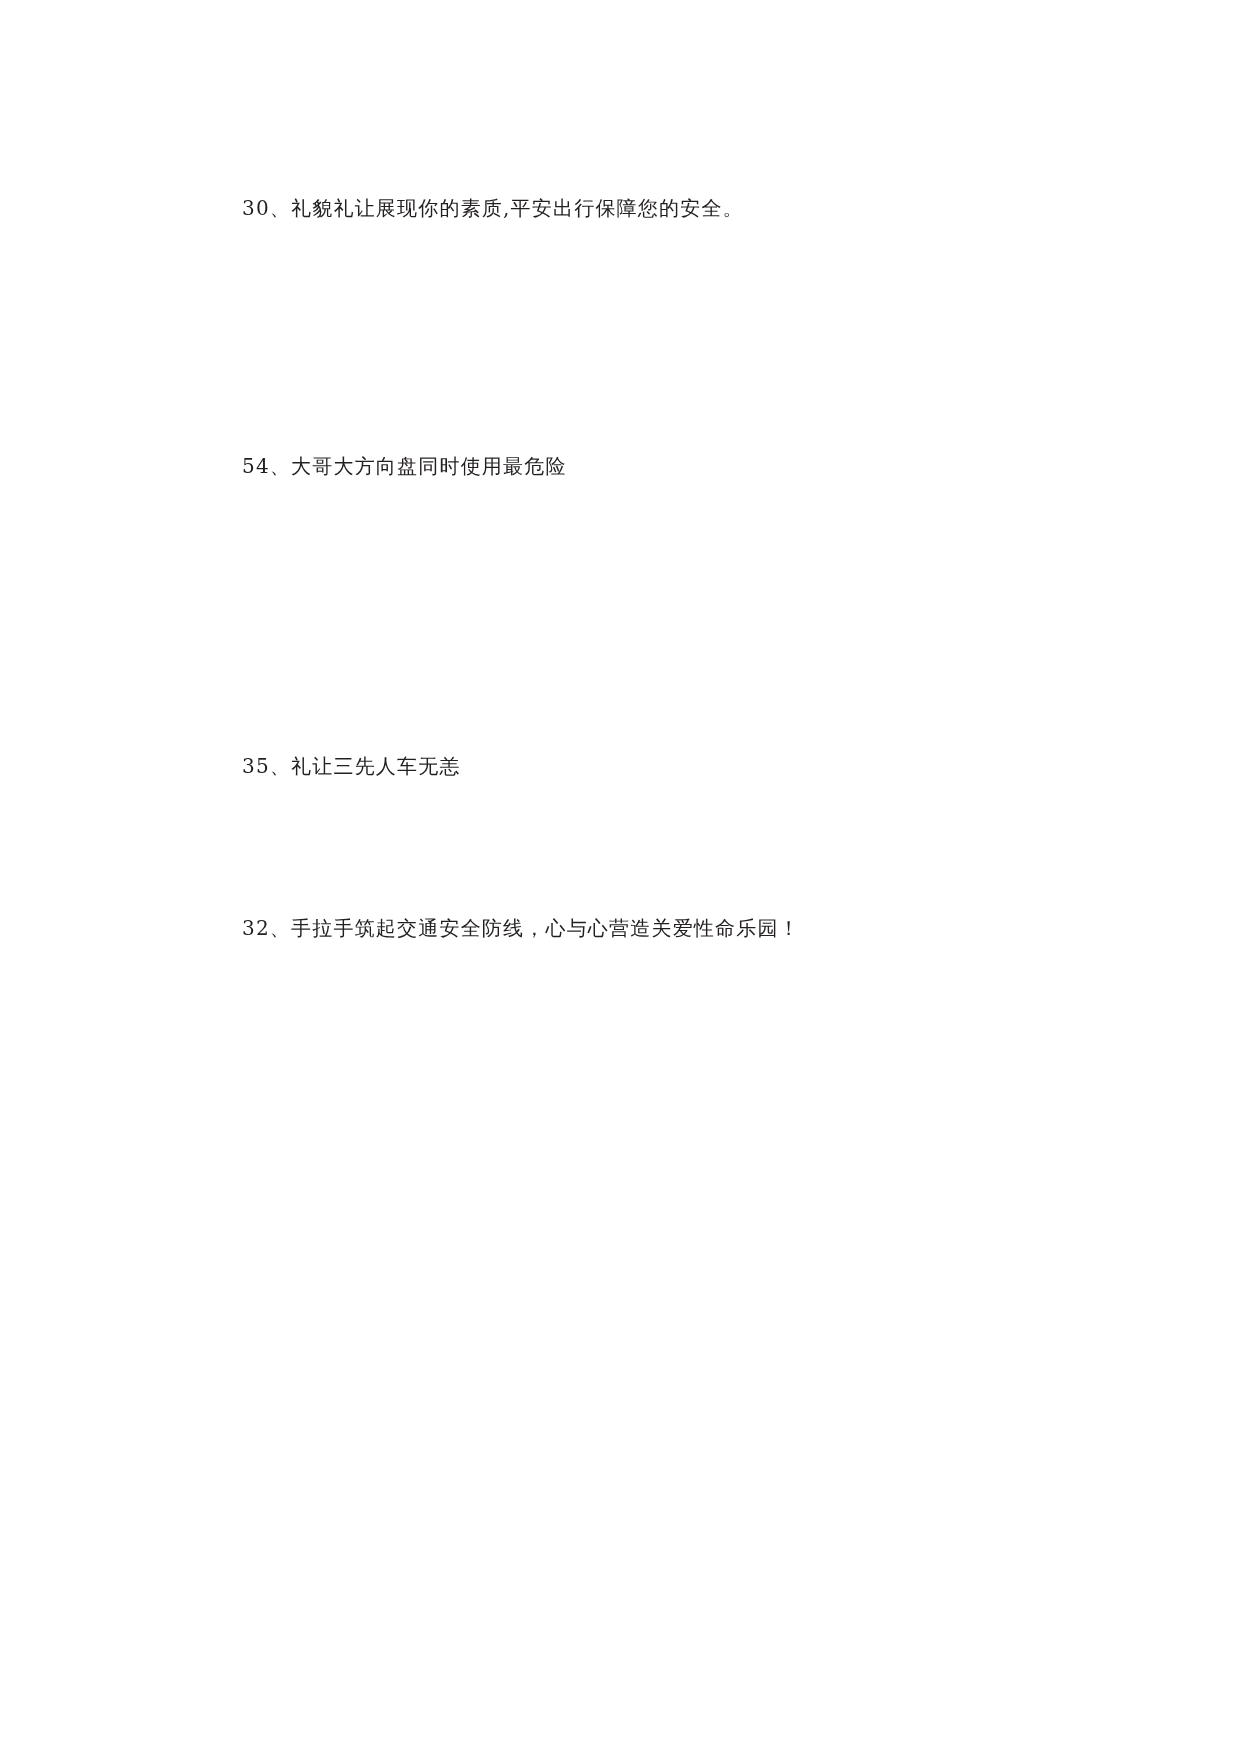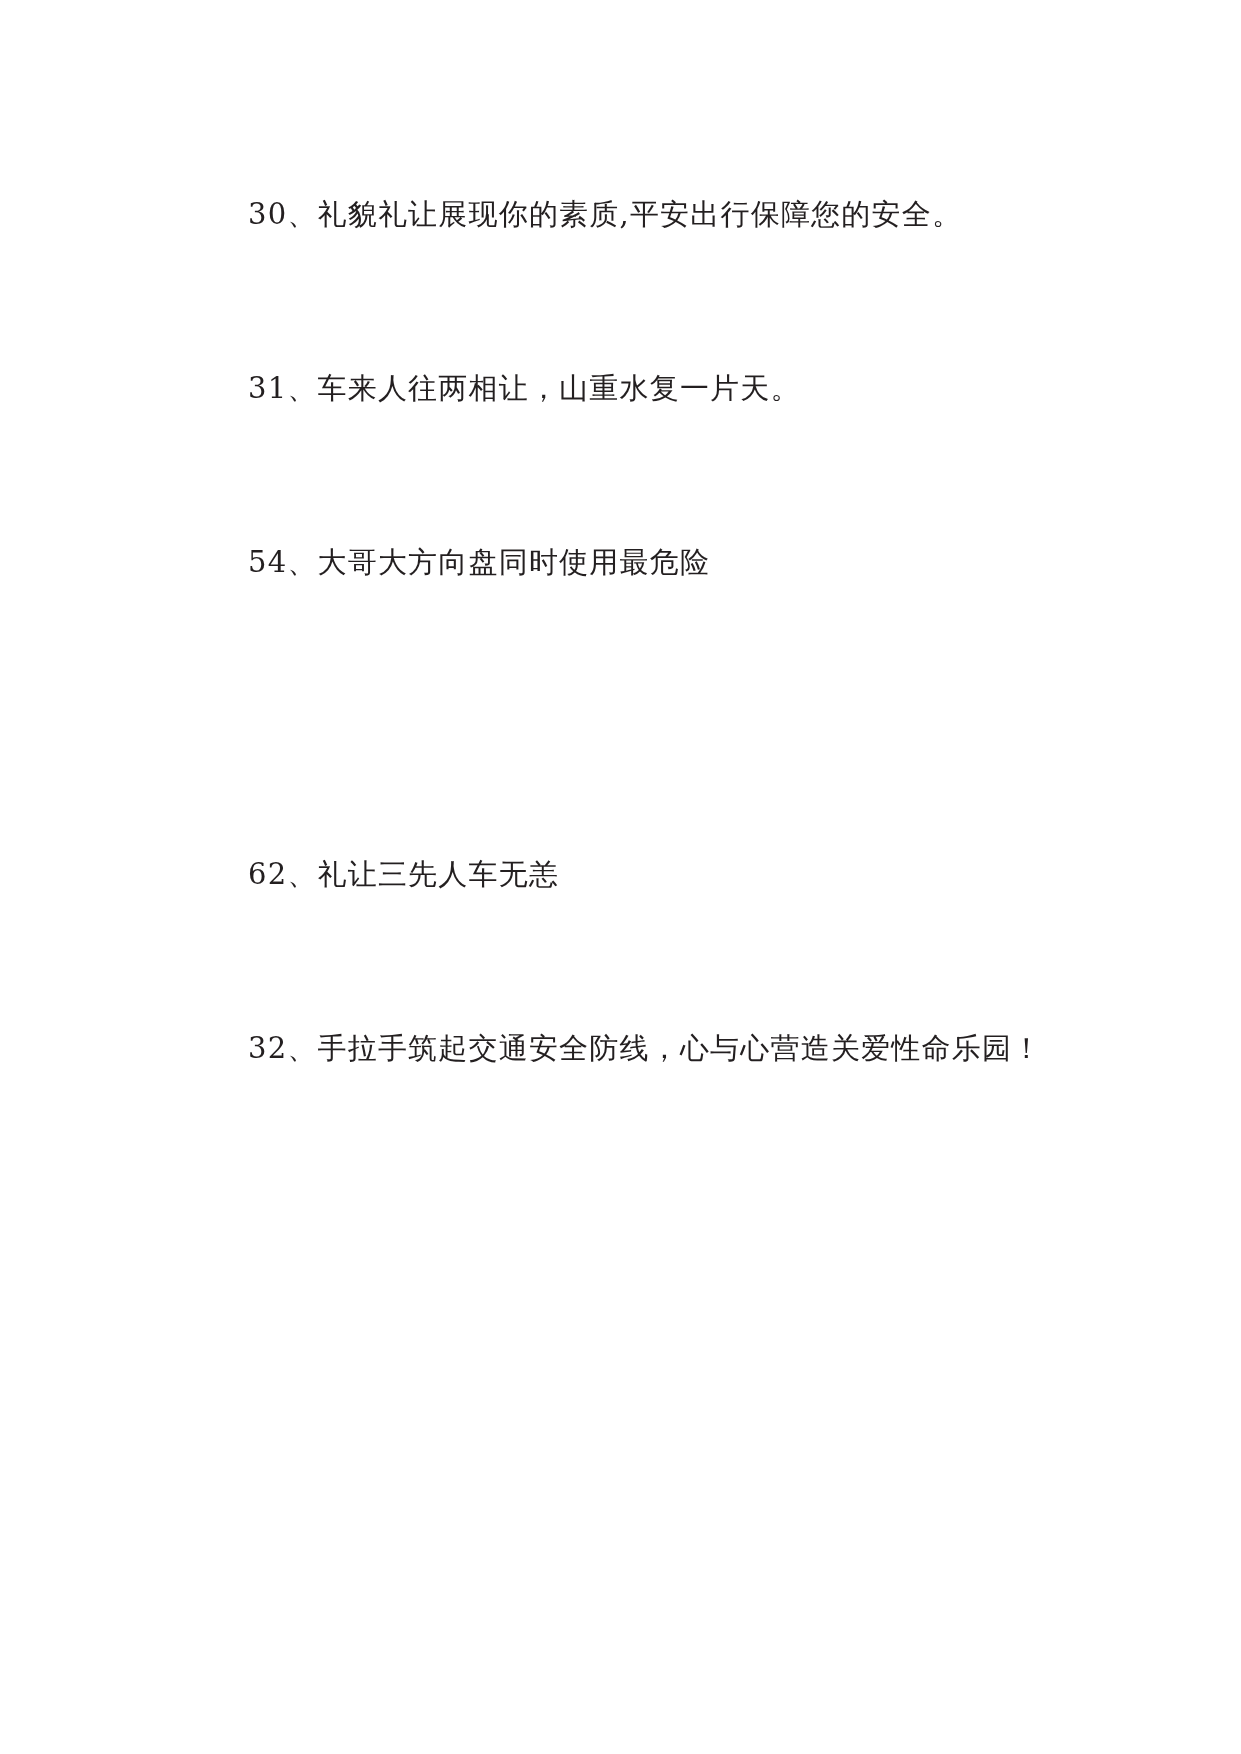--- a/index.html
+++ b/index.html
@@ -17,52 +17,51 @@
     box-sizing: border-box;
     overflow: hidden;
   }
   .content {
     position: absolute;
     left: 172px;
     top: 175px;
     width: 900px;
   }
   .para {
-    font-size: 29px;
+    font-size: 20px;
     line-height: 50px;
     color: #231f20;
     letter-spacing: 1.2px;
     text-align: justify;
     text-indent: 62px;
-    margin: 14px;
+    margin: 8px;
   }
   .gap-tall { height: 96px; }
   .gap-short { height: 78px; }
   .gap-xtall { height: 102px; }
 </style>
 </head>
 <body>
 
 <div class="page">
   <div class="content">
 
     <p class="para">30、礼貌礼让展现你的素质,平安出行保障您的安全。</p>
     <div class="gap-tall"></div>
 
-    <p class="para">31、车来人往两相让，山重水复一片天。</p>
     <div class="gap-tall"></div>
 
     <p class="para">54、大哥大方向盘同时使用最危险</p>
     <div class="gap-short"></div>
 
     <div class="gap-short"></div>
 
     <div class="gap-short"></div>
 
-    <p class="para">62、礼让三先人车无恙</p>
+    <p class="para">35、礼让三先人车无恙</p>
     <div class="gap-tall"></div>
 
     <p class="para">32、手拉手筑起交通安全防线，心与心营造关爱性命乐园！</p>
     <div class="gap-xtall"></div>
 
 
   </div>
 </div>
 
 </body></html>

